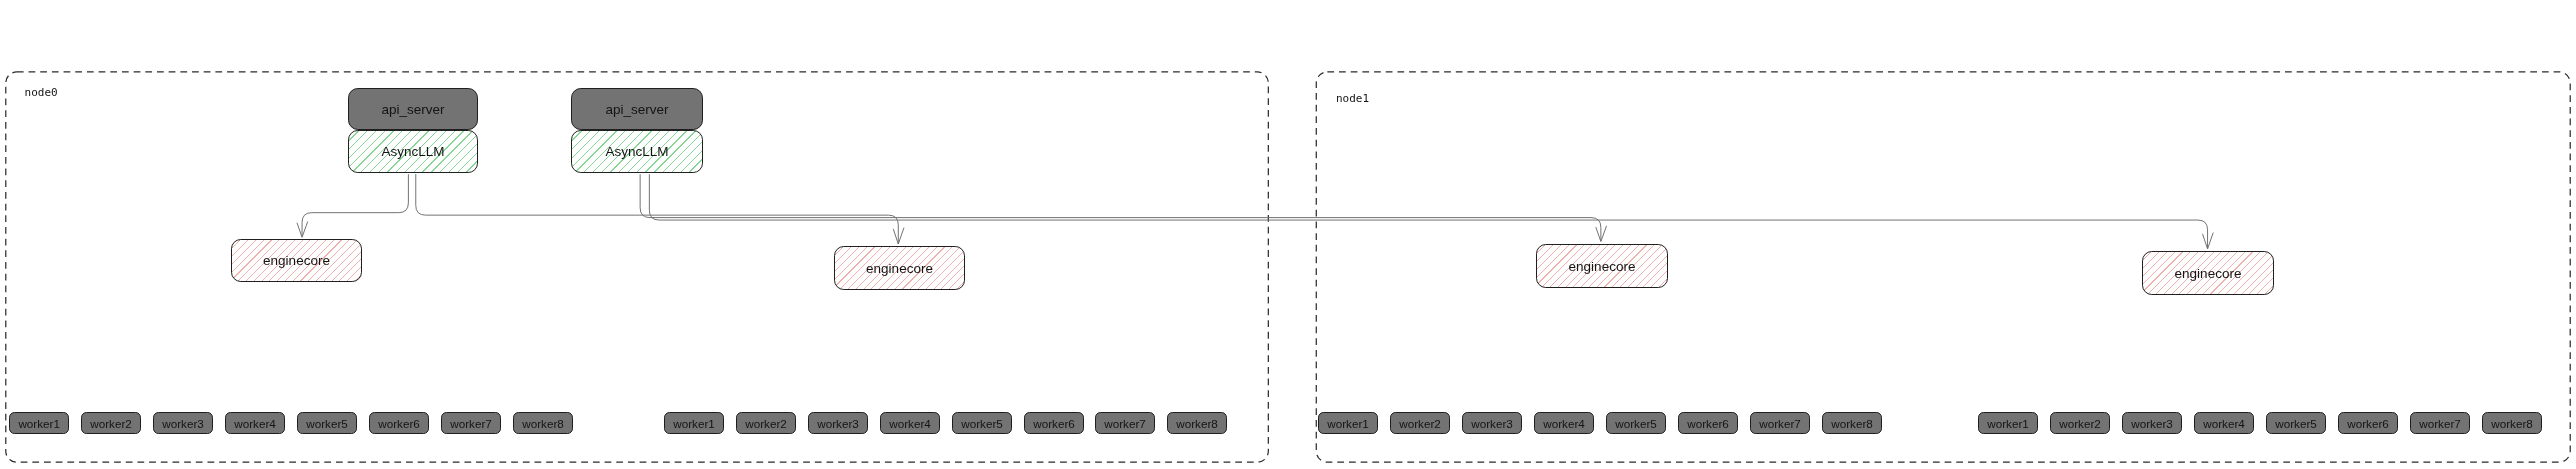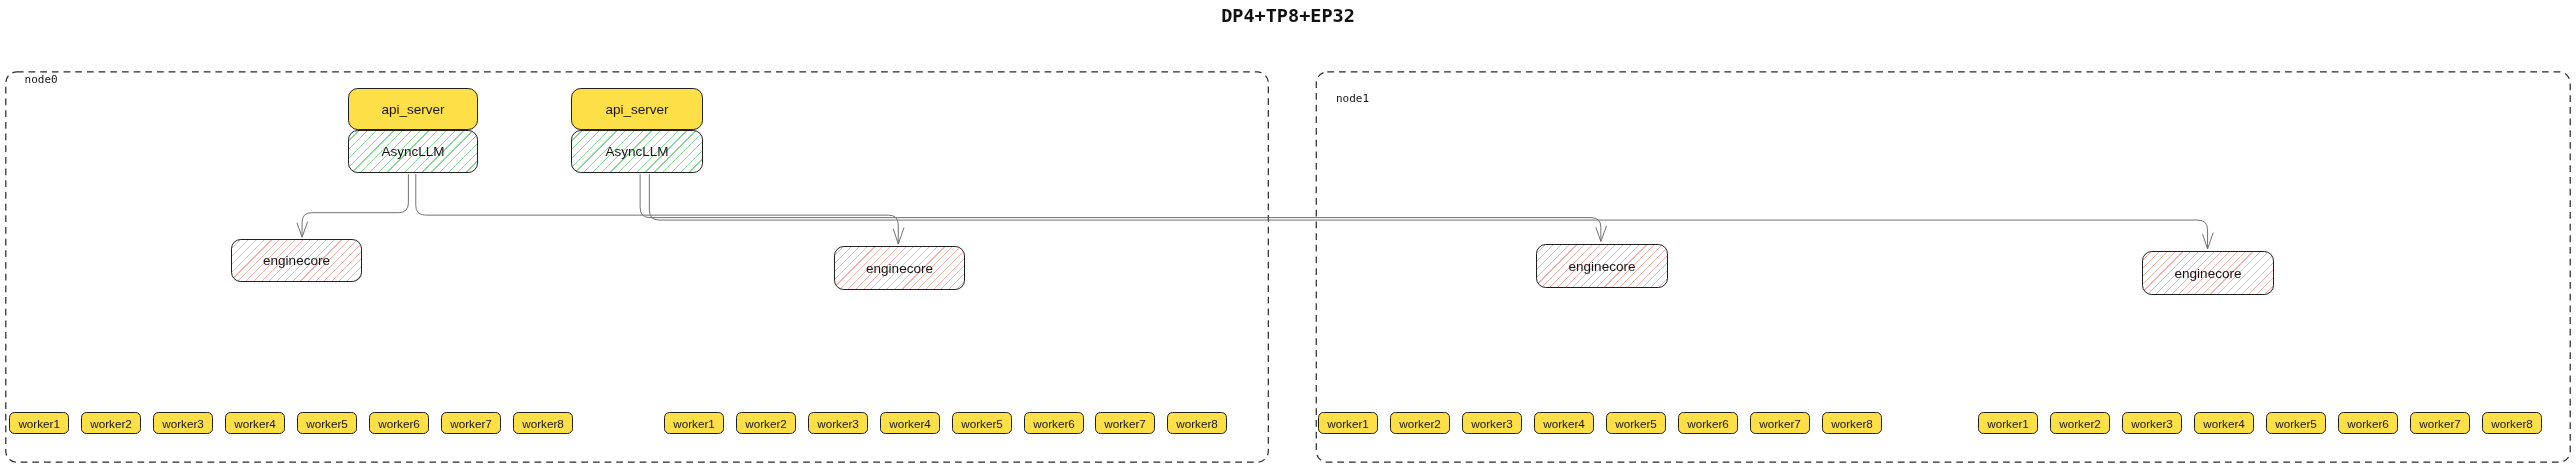--- a/index.html
+++ b/index.html
@@ -45,21 +45,21 @@
     position:absolute;
     font-family:"DejaVu Sans Mono", monospace;
     font-size:11px;
     color:var(--text,#141414);
   }
   .box{
     position:absolute;
     box-sizing:border-box;
     border:1.2px solid var(--box-border,#1f1f1f);
     border-radius:9.8px;
-    background:#fde047;
+    background:#737373;
     display:flex;align-items:center;justify-content:center;
     font-size:13.5px;
     color:var(--text,#141414);
     white-space:nowrap;
   }
   .hatch-green{
     background-image:repeating-linear-gradient(135deg,
       var(--asyncllm-hatch,#86d796) 0px, var(--asyncllm-hatch,#86d796) 0.9px,
       transparent 0.9px, transparent 6.2px);
     background-color:#fefffe;
@@ -75,21 +75,20 @@
     font-size:11.7px;
     width:60px;height:22px;
     top:412px;
   }
 </style>
 </head>
 <body>
 
 <div class="canvas">
 
-  <div class="diagram-title">DP4+TP8+EP32</div>
 
   <svg class="overlay" viewBox="0 0 4188 763" xmlns="http://www.w3.org/2000/svg">
     <rect class="cluster-rect" x="8" y="117" width="2054" height="635" rx="18"></rect>
     <rect class="cluster-rect" x="2140" y="117" width="2040" height="635" rx="18"></rect>
 
     <g>
       <path class="edge-path" d="M663,284 V330 Q663,346 647,346 H506 Q490,346 490,362 V384"></path>
       <path class="edge-path" d="M482,363 L490,386 L499,361"></path>
     </g>
     <g>
@@ -99,21 +98,21 @@
     <g>
       <path class="edge-path" d="M1040,284 V338 Q1040,354 1056,354 H2587 Q2603,354 2603,370 V391"></path>
       <path class="edge-path" d="M2595,370 L2603,393 L2612,368"></path>
     </g>
     <g>
       <path class="edge-path" d="M1055,284 V342 Q1055,358 1071,358 H3574 Q3590,358 3590,374 V403"></path>
       <path class="edge-path" d="M3582,381 L3590,405 L3599,379"></path>
     </g>
   </svg>
 
-  <div class="cluster-label" style="left:24.6px;top:73px">node0</div>
+  <div class="cluster-label" style="left:24.6px;top:86px">node0</div>
   <div class="cluster-label" style="left:1336px;top:92px">node1</div>
 
   <div class="box" style="left:348px;top:88px;width:130px;height:42px">api_server</div>
   <div class="box hatch-green" style="left:348px;top:130px;width:130px;height:43px">AsyncLLM</div>
 
   <div class="box" style="left:571px;top:88px;width:132px;height:42px">api_server</div>
   <div class="box hatch-green" style="left:571px;top:130px;width:132px;height:43px">AsyncLLM</div>
 
   <div class="box hatch-red" style="left:231px;top:239px;width:131px;height:43px">enginecore</div>
   <div class="box hatch-red" style="left:834px;top:246px;width:131px;height:44px">enginecore</div>

